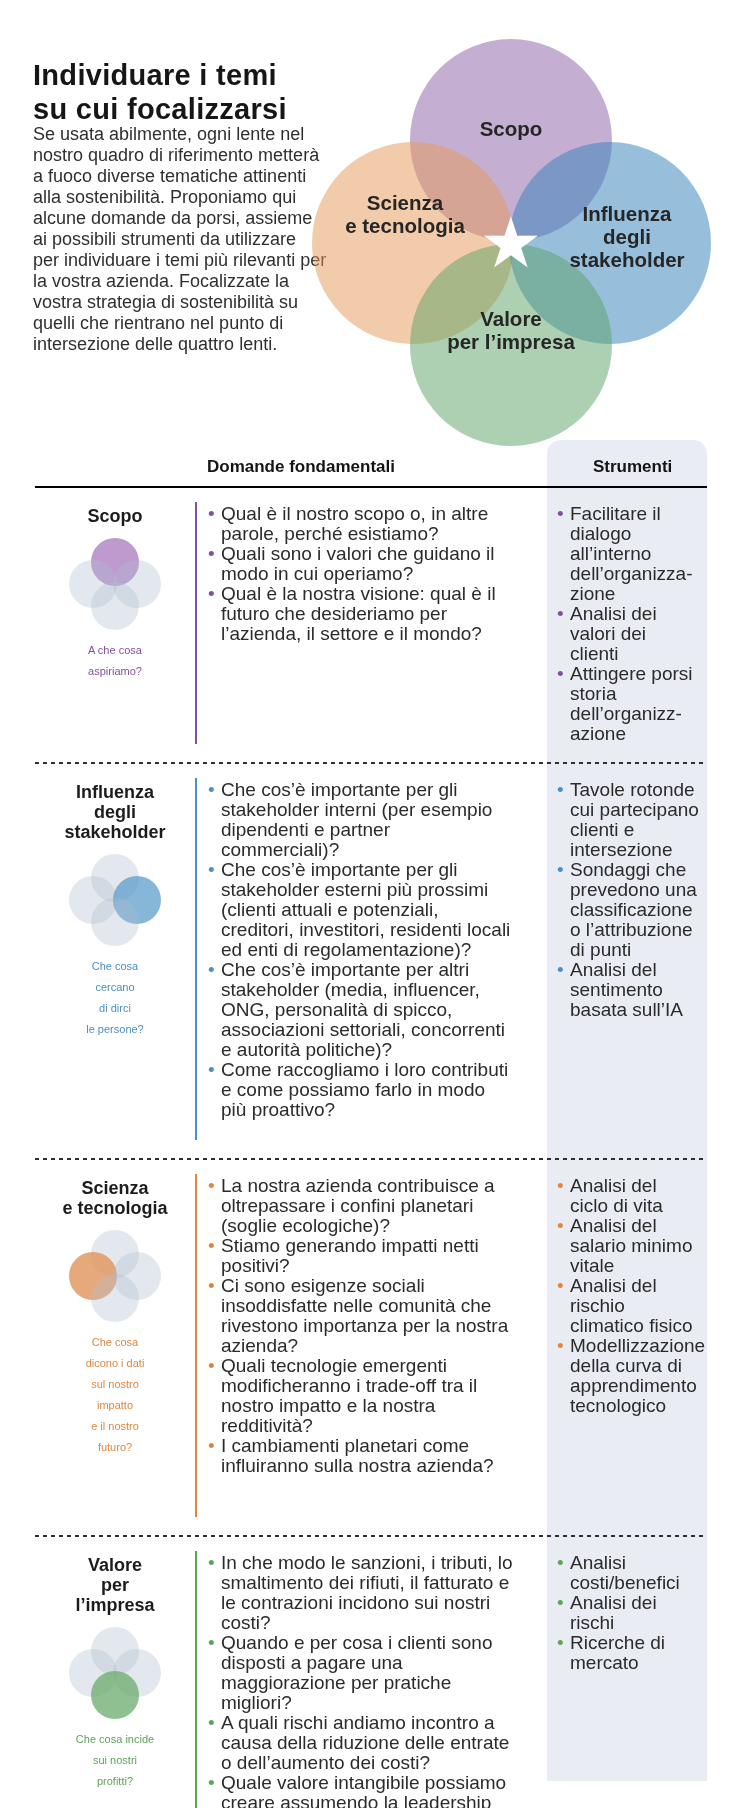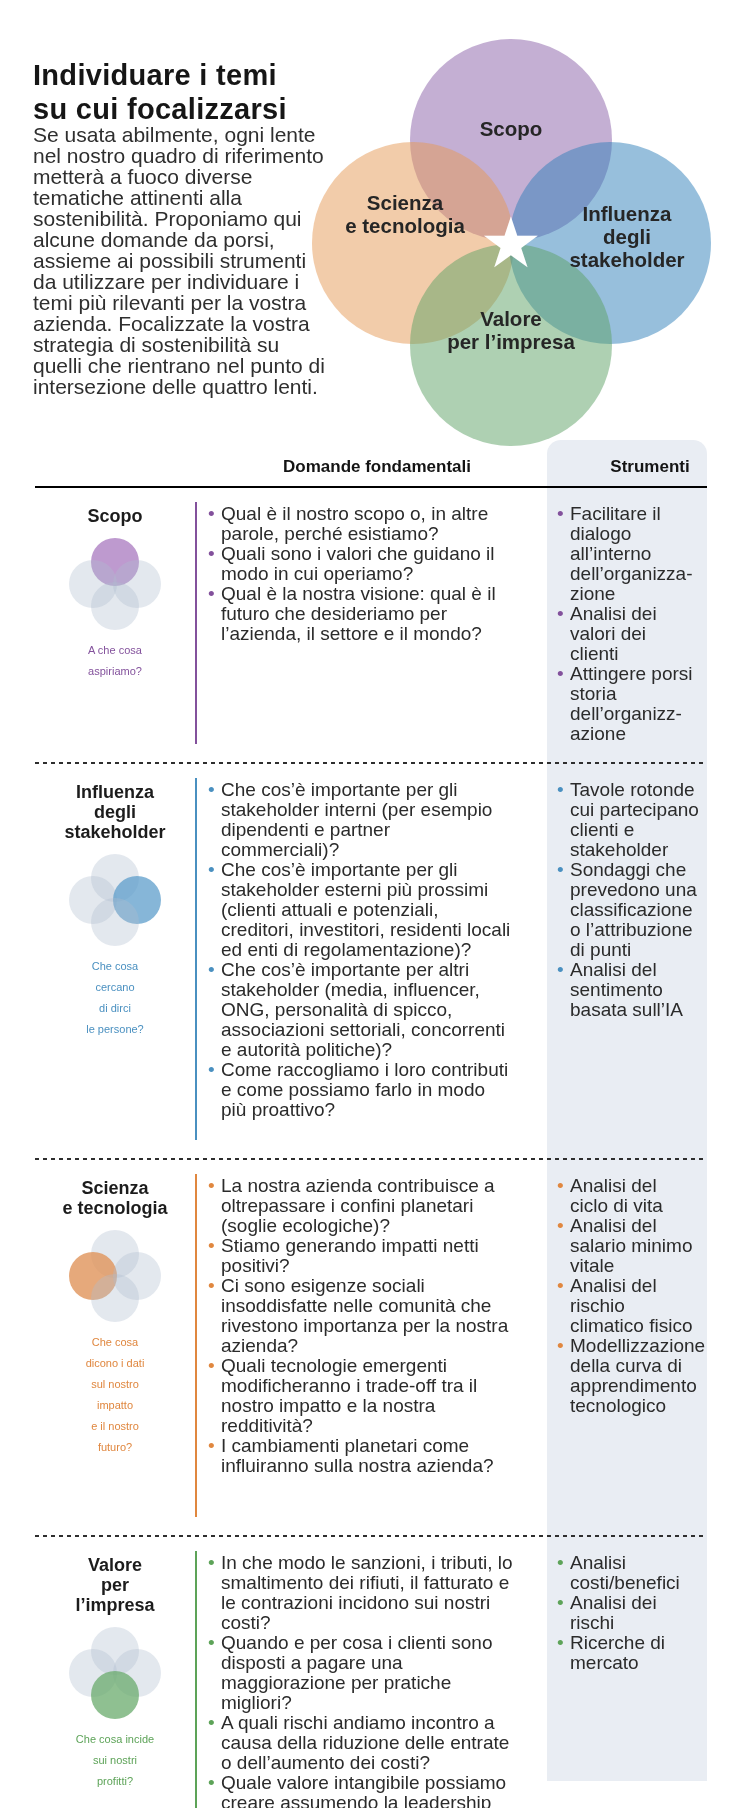--- a/index.html
+++ b/index.html
@@ -10,21 +10,21 @@
     font-family:"Liberation Sans", sans-serif; color:#2b2b2b;
   }
   
   .title {
     position:absolute; left:33px; top:28px;
     font-size:29px; line-height:34px; font-weight:bold; letter-spacing:.3px;
     color:#161616; white-space:pre-line;margin-top:30px;
   }
   .intro {
     position:absolute; left:33px; top:124px; width:294px;
-    font-size:21px; line-height:21px; color:#2f2f2f;
+    font-size:18px; line-height:21px; color:#2f2f2f;
   }
   
   .venn { position:absolute; left:305px; top:30px; width:424px; height:420px; }
   .vc { position:absolute; width:202px; height:202px; border-radius:50%; }
   .vc.scopo    { left:105px; top:9px;   }
   .vc.scienza  { left:7px;   top:112px; }
   .vc.influenza{ left:204px; top:112px; }
   .vc.valore   { left:105px; top:214px; }
   .vlabel {
     position:absolute; transform:translate(-50%,-50%); z-index:3;
@@ -44,21 +44,21 @@
     position:absolute; left:547px; top:440px; width:160px; height:1341px;
     background:#e9edf3; border-radius:14px 14px 0 0;
   }
   
   .table { position:absolute; left:35px; top:440px; width:672px; }
   .thead {
     display:grid; grid-template-columns:160px 352px 160px;
     height:48px; align-items:end; padding-bottom:9px;
     border-bottom:2px solid #000;
   }
-  .th { font-size:17px; font-weight:bold; color:#141414;text-align:center; }
+  .th { font-size:17px; font-weight:bold; color:#141414; }
   .th.q { grid-column:2; padding-left:12px; }
   .th.t { grid-column:3; padding-left:46px; }
   .sep {
     height:2px; width:100%;
     background:repeating-linear-gradient(90deg,#2e2e2e 0 4px,transparent 4px 8px);
   }
   .trow {
     display:grid; grid-template-columns:160px 352px 160px;
     padding:14px 0 18px;
   }
@@ -176,21 +176,21 @@
       <div class="q-col">
         <ul class="bullets">
           <li>Che cos’è importante per gli stakeholder interni (per esempio dipendenti e partner commerciali)?</li>
           <li>Che cos’è importante per gli stakeholder esterni più prossimi (clienti attuali e potenziali, creditori, investitori, residenti locali ed enti di regolamentazione)?</li>
           <li>Che cos’è importante per altri stakeholder (media, influencer, ONG, personalità di spicco, associazioni settoriali, concorrenti e autorità politiche)?</li>
           <li>Come raccogliamo i loro contributi e come possiamo farlo in modo più proattivo?</li>
         </ul>
       </div>
       <div class="t-col">
         <ul class="bullets">
-          <li>Tavole rotonde cui partecipano clienti e stakeholder</li>
+          <li>Tavole rotonde cui partecipano clienti e intersezione</li>
           <li>Sondaggi che prevedono una classificazione o l’attribuzione di punti</li>
           <li>Analisi del sentimento basata sull’IA</li>
         </ul>
       </div>
     </section>
 
     <div class="sep"></div>
 
     <section class="trow r3" style="--accent: #e0873f;">
       <div class="label-col">

